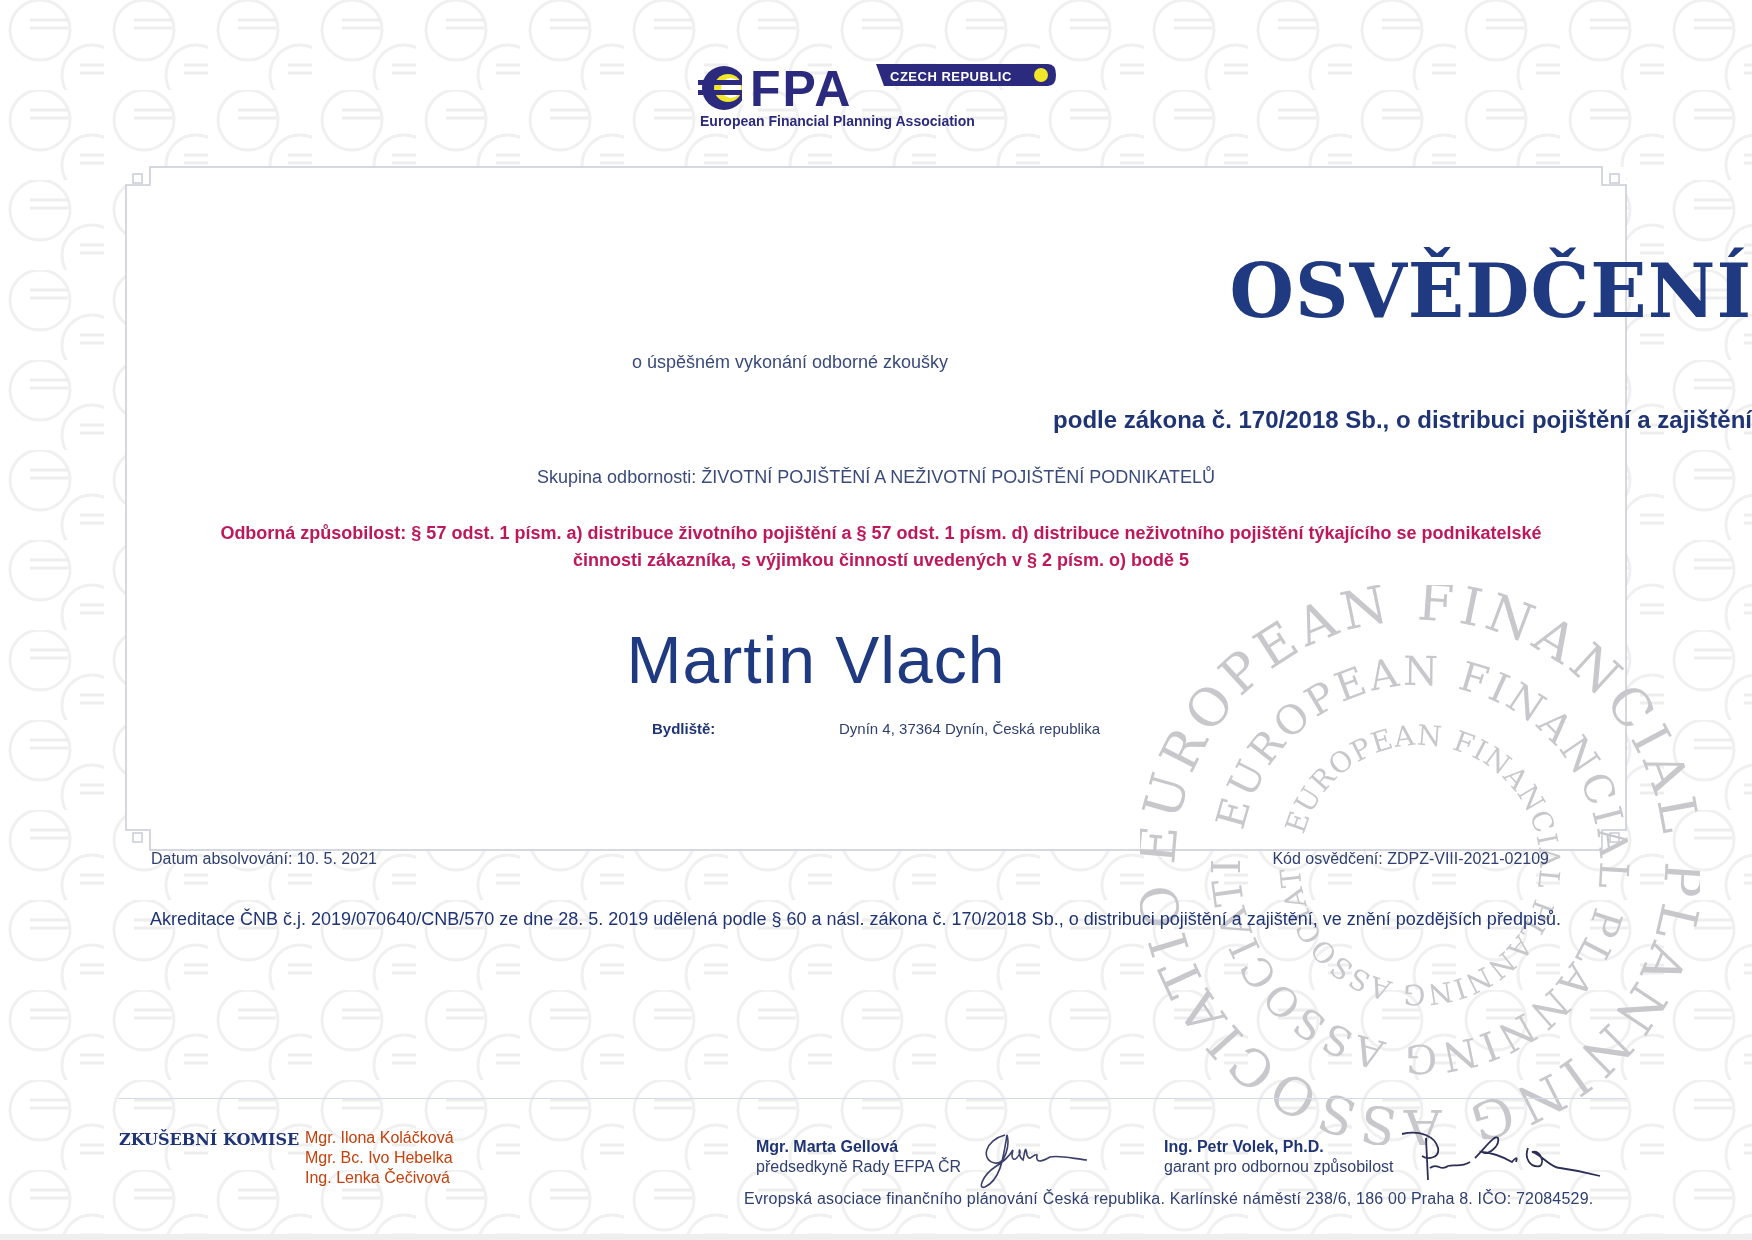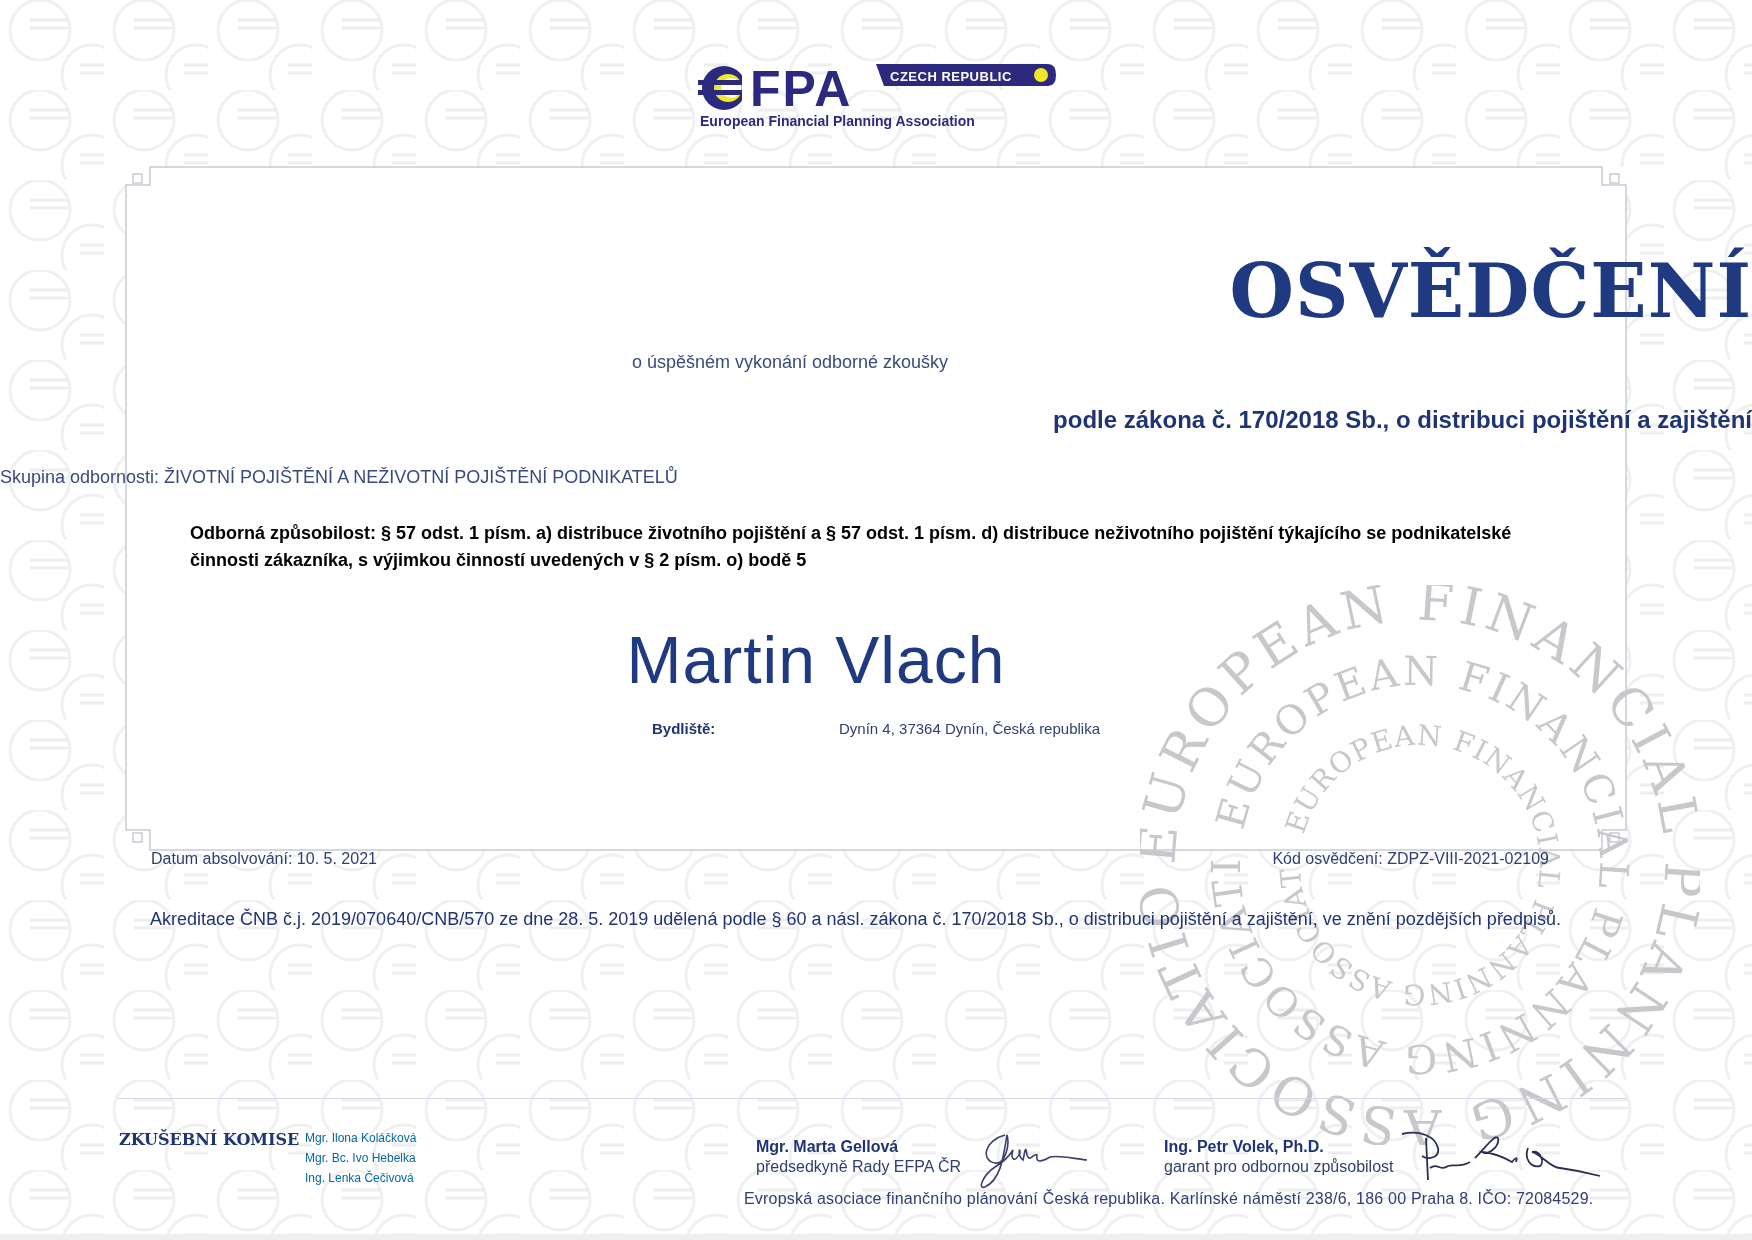--- a/index.html
+++ b/index.html
@@ -38,26 +38,26 @@
   }
   .subtitle {
     position: absolute; top: 352px; left: 0; width: 1580px; text-align: center;
     font-size: 18px; color: #3a4a7a;
   }
   .law {
     position: absolute; top: 406px; left: 0; width: 1752px; text-align: right;
     font-size: 24px; font-weight: bold; color: #1f3474;
   }
   .group {
-    position: absolute; top: 467px; left: 0; width: 1752px; 
+    position: absolute; top: 467px; left: 0; width: 1752px; text-align: center;
     font-size: 18px; color: #3a4a7a;
   }
   .competence {
-    position: absolute; top: 520px; left: 190px; width: 1382px; text-align: left;
-    font-size: 18px; font-weight: bold; line-height: 27px; color: #000000;
+    position: absolute; top: 520px; left: 190px; width: 1382px; text-align: center;
+    font-size: 18px; font-weight: bold; line-height: 27px; color: #be185d;
   }
   .name {
     position: absolute; top: 622px; left: 0; width: 1632px; text-align: center;
     font-size: 66px; color: #1f3a80; letter-spacing: 1px;
   }
   .details { position: absolute; top: 716px; left: 652px; width: 448px; font-size: 15px; }
   .details .row { display: flex; justify-content: space-between; height: 24px; align-items: center; }
   .details .lbl { font-weight: bold; color: #1f3474; }
   .details .val { color: #2f3f6f; }
   .date-done { position: absolute; top: 850px; left: 151px; font-size: 16px; color: #2f3f6f; }
@@ -65,21 +65,21 @@
   .accred {
     position: absolute; top: 905px; left: 150px; width: 1420px;
     font-size: 18px; line-height: 28px; color: #1f3474;
   }
   .hr-line { position: absolute; top: 1098px; left: 118px; width: 1508px; height: 1px; background: #d5d8e6; }
   .committee-label {
     position: absolute; top: 1130px; left: 119px;
     font-family: "DejaVu Serif", "Liberation Serif", serif; font-weight: bold;
     font-size: 16px; color: #1f3474;
   }
-  .committee-list { position: absolute; top: 1128px; left: 305px; font-size: 12px; line-height: 20px; color: #0369a1; }
+  .committee-list { position: absolute; top: 1128px; left: 305px; font-size: 16px; line-height: 20px; color: #c2410c; }
   .signer { position: absolute; font-size: 16px; line-height: 20px; }
   .signer .sname { font-weight: bold; color: #1f3474; }
   .signer .srole { color: #2f3f6f; }
   .signer1 { top: 1137px; left: 756px; }
   .signer2 { top: 1137px; left: 1141px; margin-left: 23px; }
   .sig1 { position: absolute; top: 1125px; left: 975px; }
   .sig2 { position: absolute; top: 1128px; left: 1400px; }
   .footer-addr { position: absolute; top: 1190px; left: 744px; font-size: 16px; color: #2f3f6f; letter-spacing: 0.2px; }
 </style>
 </head>

